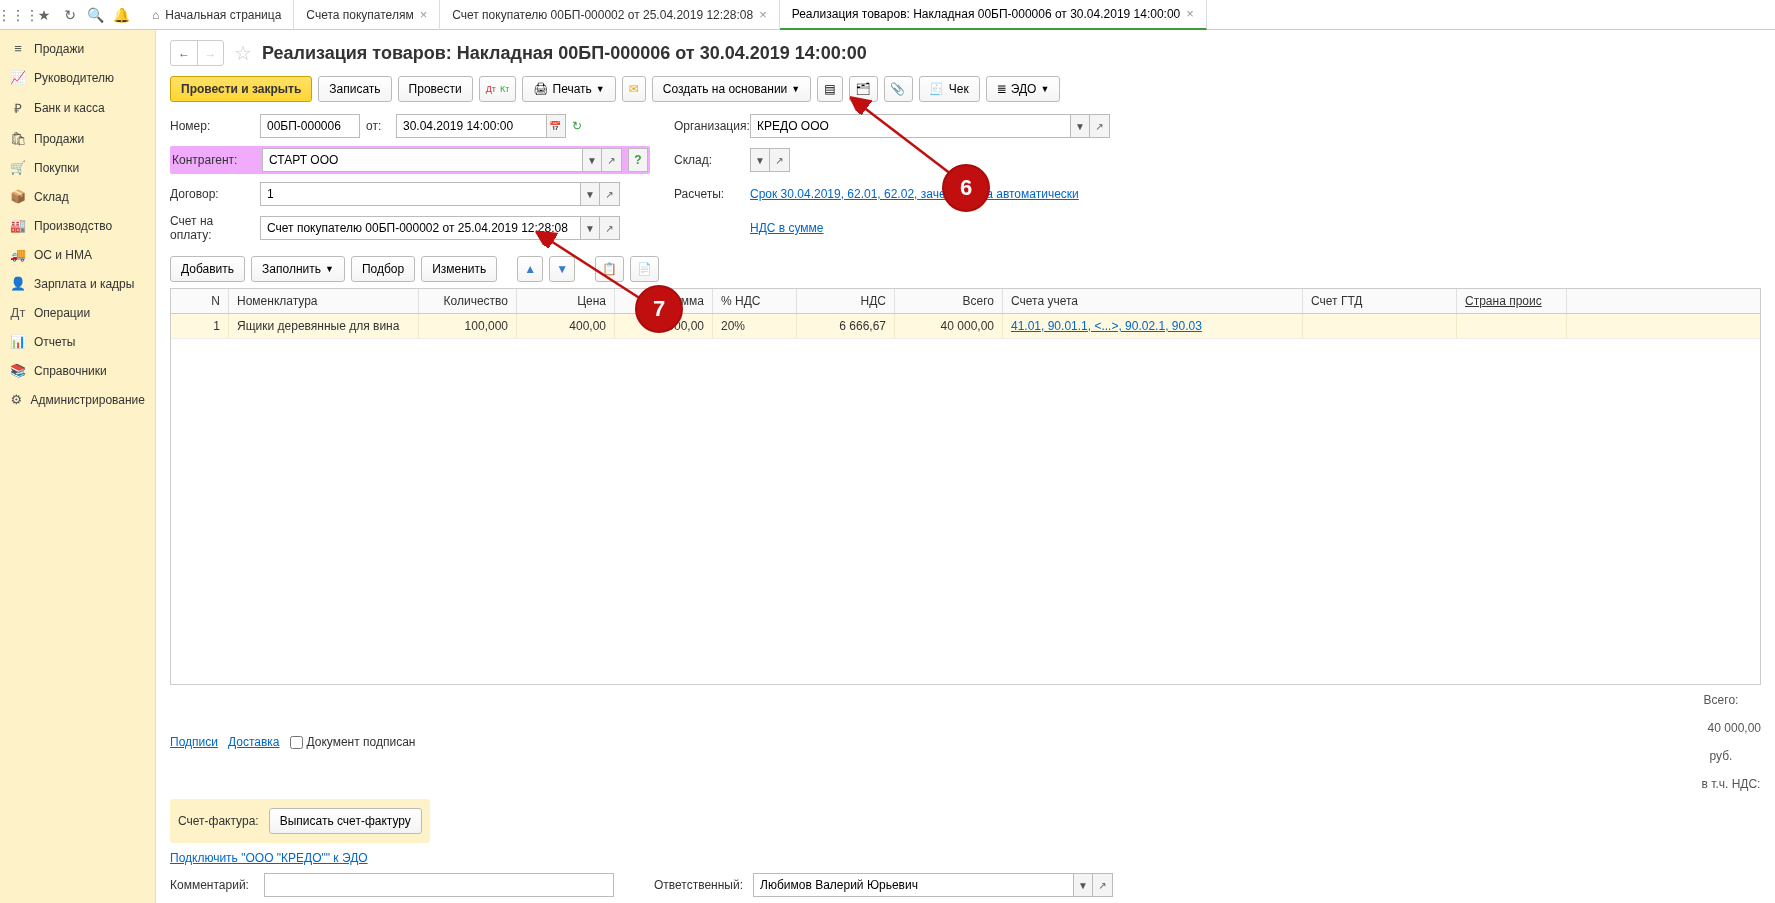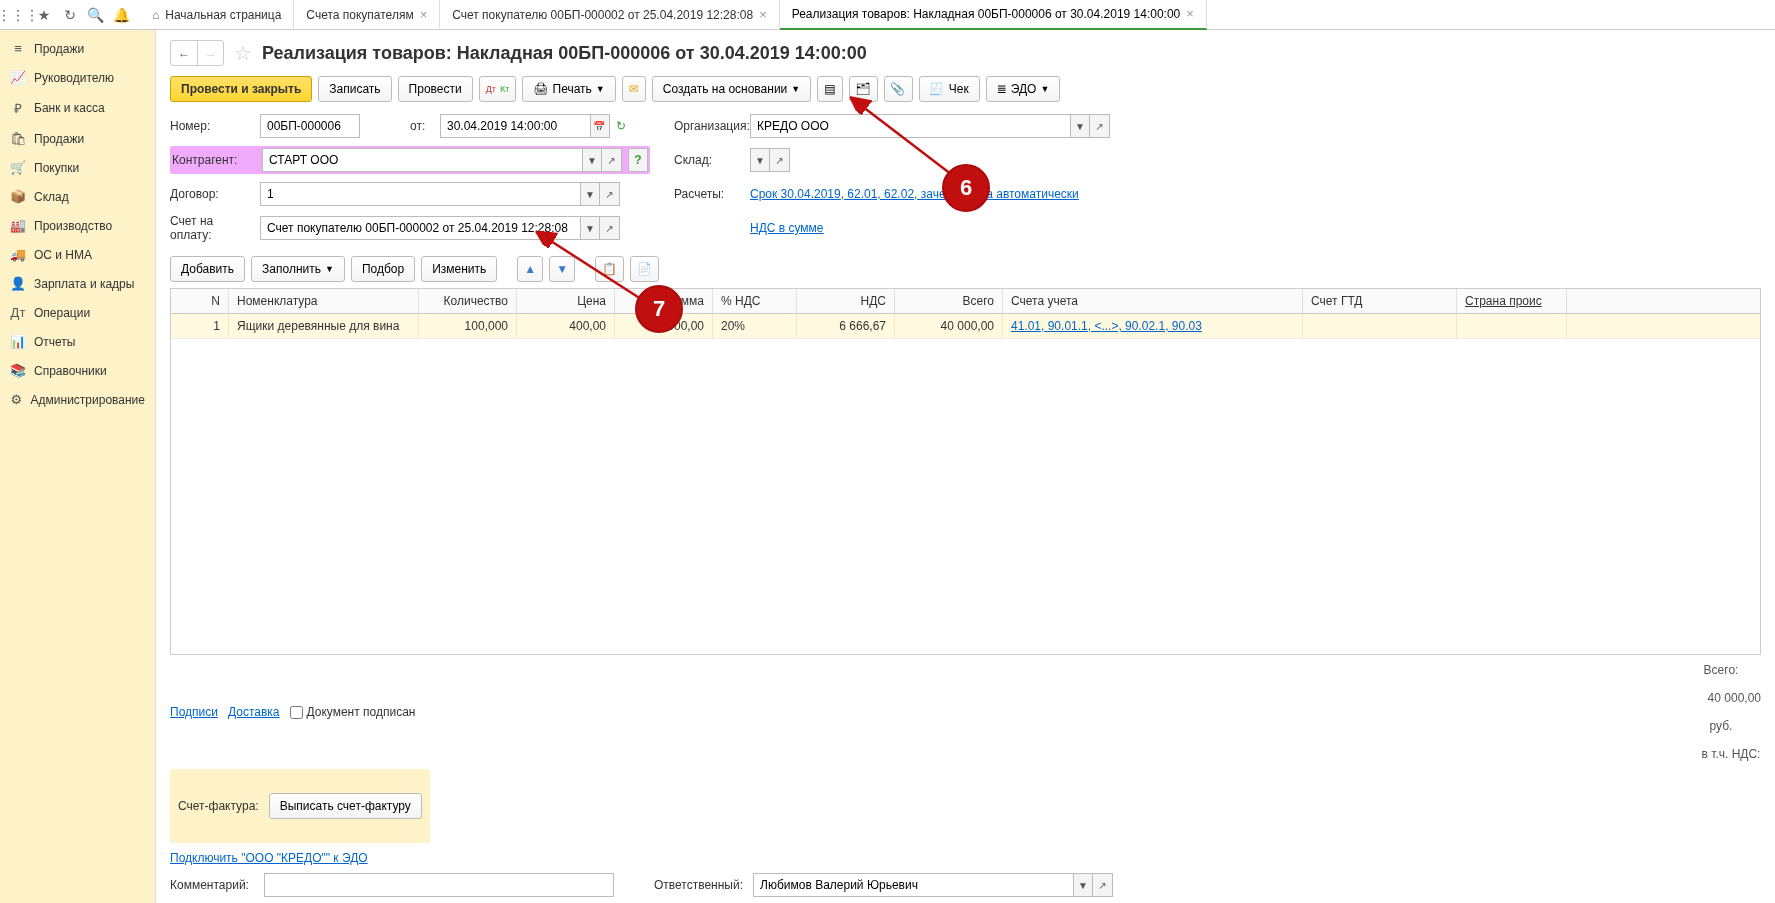--- a/index.html
+++ b/index.html
@@ -62,21 +62,21 @@
 .col-nds { width: 98px; text-align: right;}
 .col-total { width: 108px; text-align: right;}
 .col-acc { width: 300px; }
 .col-gtd { width: 154px; }
 .col-ctry { width: 110px; text-decoration: underline; }
 .footer { margin-top: 8px; display: flex; flex-direction: column; gap: 8px;}
 .footer-row { display: flex; align-items: center; gap: 10px; }
 .chk { display: flex; align-items: center; gap: 4px; }
 .chk input { width: 13px; height: 13px; }
 .totals { margin-left: auto; display: flex; gap: 14px; color: #555; align-items: center; flex-direction: column;}
-.sf-box { background: #fdf2c8; padding: 24px 8px; border-radius: 3px; display:flex; align-items:center; gap:10px;}
+.sf-box { background: #fdf2c8; padding: 9px 8px; border-radius: 3px; display:flex; align-items:center; gap:10px;}
 .marker { position: absolute; width: 48px; height: 48px; background: #c10f0f; border-radius: 50%; color: #fff; font-size: 22px; font-weight: bold; display: flex; align-items: center; justify-content: center; border: 2px solid #aa0c0c; z-index: 10; }
 .arrow { position: absolute; stroke: #c10f0f; stroke-width: 2.5; fill: #c10f0f; z-index: 9; pointer-events: none;}
 .mute{color:#999;}
 </style>
 </head>
 <body>
 
 <div class="app">
   <div class="topbar">
     <div class="topbar-icons">
@@ -202,21 +202,21 @@
             <span>ЭДО</span>
             <span class="caret">▼</span>
           </button>
       </div>
 
       <div class="form-grid">
         <div class="form-col">
           <div class="form-row">
             <span class="lbl">Номер:</span>
             <input class="input w100" value="00БП-000006" style="">
-            <span class="lbl" style="width:24px;margin-left:44px;">от:</span>
+            <span class="lbl" style="width:24px;">от:</span>
             <div class="combo">
               <input class="input w150" value="30.04.2019 14:00:00" style="">
               <div class="cbtn">📅</div>
             </div>
             <span style="color:#3a9c3a;cursor:pointer;">↻</span>
           </div>
           <div class="form-row hl-row">
             <span class="lbl">Контрагент:</span>
             <div class="combo">
               <input class="input w320" value="СТАРТ ООО" style="">

